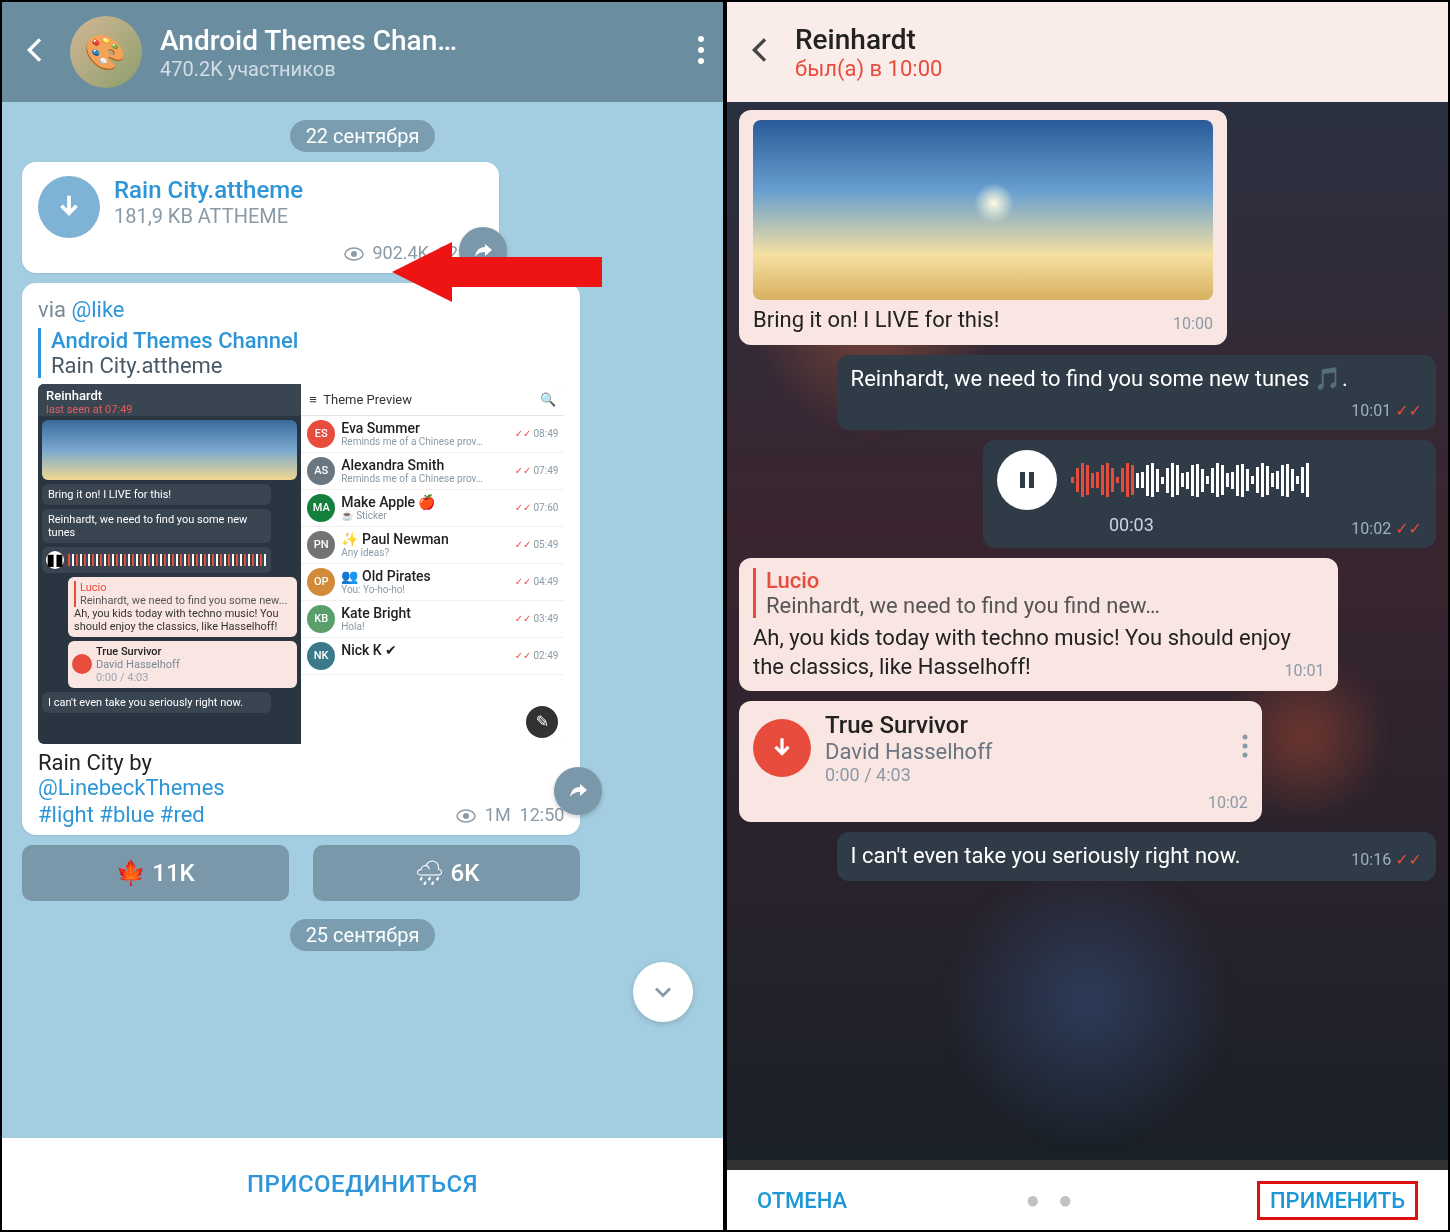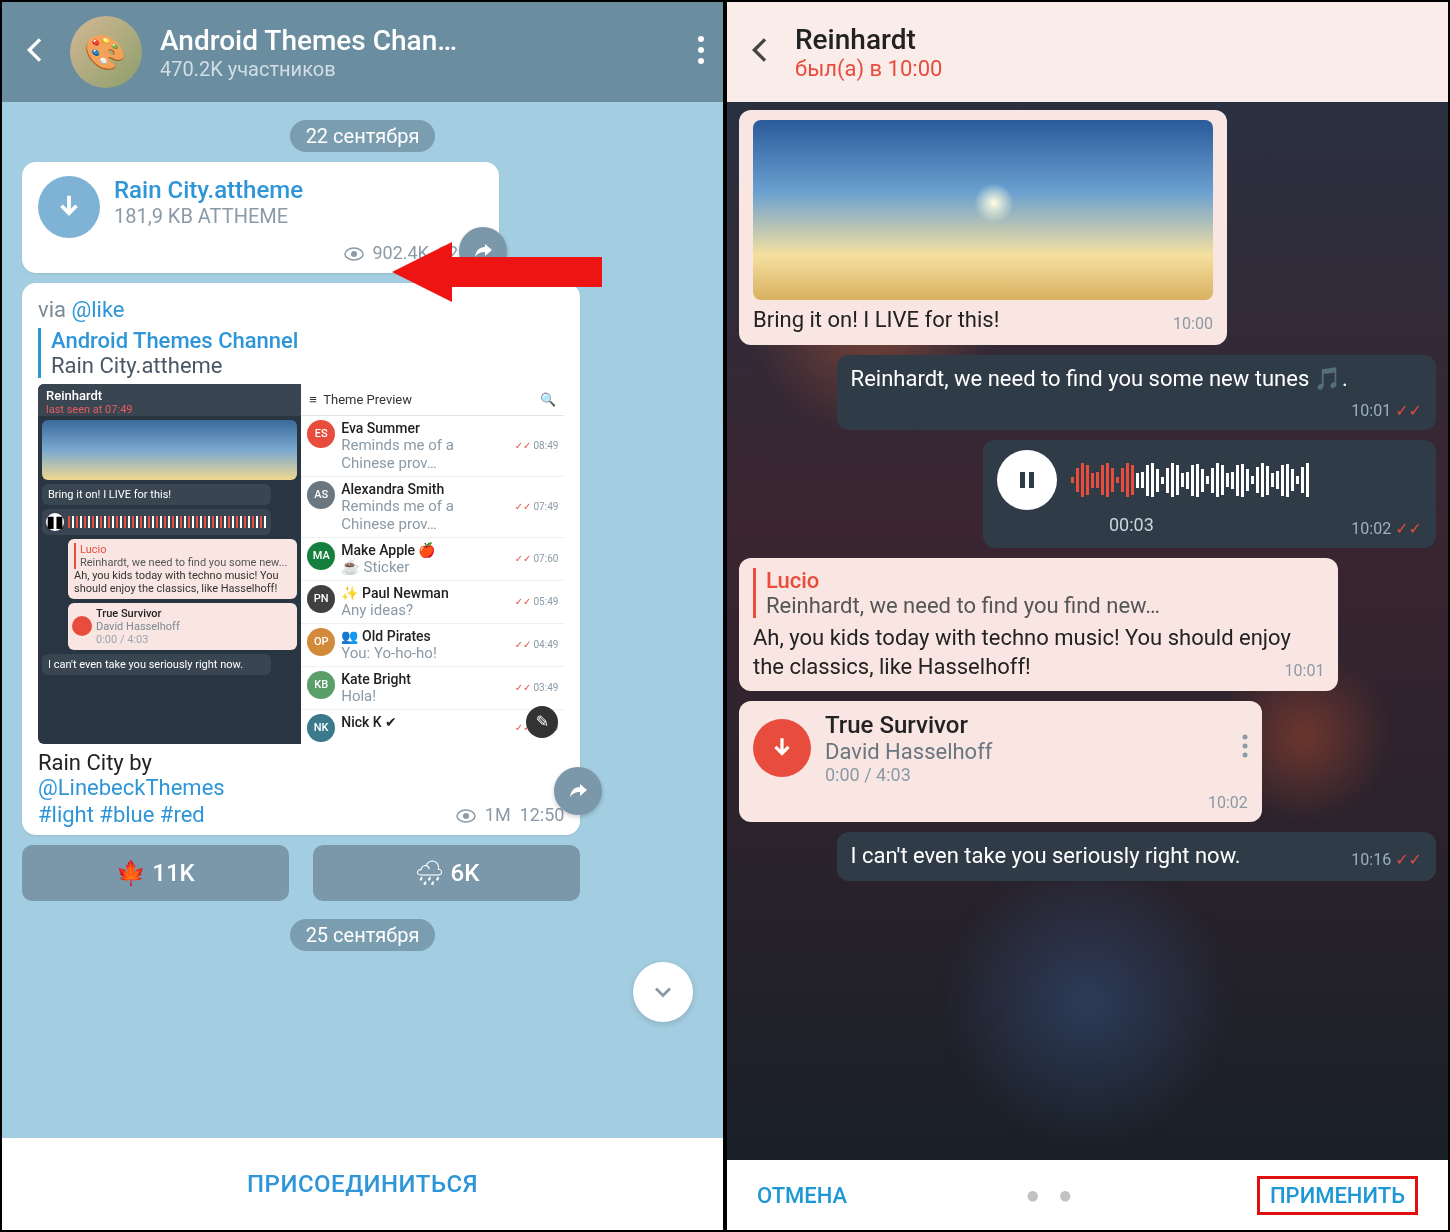--- a/index.html
+++ b/index.html
@@ -43,21 +43,21 @@
 .pv-audio{background:#3a4552;margin:4px 30px 4px 4px;border-radius:6px;padding:4px;display:flex;align-items:center;gap:4px;}
 .pv-play{width:18px;height:18px;border-radius:50%;background:#fff;display:flex;align-items:center;justify-content:center;}
 .pv-file{background:#f9e6e2;margin:4px 4px 4px 30px;border-radius:6px;padding:4px;display:flex;gap:4px;align-items:center;}
 .pv-file .dl{width:20px;height:20px;border-radius:50%;background:#e84c3d;}
 .pv-right{flex:1;background:#fff;}
 .pv-right-hdr{height:32px;background:#fff;border-bottom:1px solid #e4e4e4;display:flex;align-items:center;padding:0 8px;font-size:13px;color:#333;justify-content:space-between;}
 .pv-item{display:flex;gap:6px;padding:4px 6px;border-bottom:1px solid #f0f0f0;}
 .pv-av{width:28px;height:28px;border-radius:50%;display:flex;align-items:center;justify-content:center;color:#fff;font-size:11px;font-weight:500;}
 .pv-it-col{flex:1;}
 .pv-it-name{font-size:14px;color:#222;font-weight:500;}
-.pv-it-sub{font-size:15px;color:#8a9aa6;}
+.pv-it-sub{font-size:10px;color:#8a9aa6;}
 .pv-it-time{font-size:10px;color:#8a9aa6;display:flex;align-items:center;gap:2px;}
 .pv-fab{position:absolute;width:32px;height:32px;border-radius:50%;background:#333;right:6px;bottom:6px;display:flex;align-items:center;justify-content:center;color:#fff;}
 .cap-line{font-size:22px;color:#222;}
 .cap-link{color:#2e96d8;}
 .react-row{display:flex;gap:24px;margin-top:8px;}
 .react-btn{flex:1;background:#7b98aa;color:#fff;border-radius:10px;text-align:center;padding:14px 0;font-size:24px;font-weight:500;}
 .scroll-fab{position:absolute;right:30px;bottom:120px;width:60px;height:60px;border-radius:50%;background:#fff;box-shadow:0 2px 6px rgba(0,0,0,.15);display:flex;align-items:center;justify-content:center;color:#8a9aa6;}
 .left-footer{position:absolute;bottom:0;left:0;right:0;height:92px;background:#fff;display:flex;align-items:center;justify-content:center;color:#2e96d8;font-size:24px;font-weight:500;letter-spacing:.5px;}
 .arrow-annot{position:absolute;left:390px;top:130px;z-index:5;}
 .arrow-annot svg{width:220px;height:80px;}
@@ -88,21 +88,21 @@
 .audio-time{font-size:18px;color:#c8d4de;margin-top:4px;margin-left:112px;}
 .reply-head{border-left:3px solid #e84c3d;padding-left:10px;margin-bottom:6px;}
 .reply-head .rname{color:#e84c3d;font-size:22px;font-weight:500;}
 .reply-head .rtext{color:#555;font-size:22px;white-space:nowrap;overflow:hidden;text-overflow:ellipsis;}
 .song-row{display:flex;gap:14px;align-items:center;}
 .song-dl{width:58px;height:58px;border-radius:50%;background:#e84c3d;display:flex;align-items:center;justify-content:center;color:#fff;flex-shrink:0;}
 .song-meta .sname{font-size:24px;font-weight:500;color:#222;}
 .song-meta .sart{font-size:22px;color:#6a7680;}
 .song-meta .spos{font-size:18px;color:#8a9aa6;}
 .song-more{margin-left:auto;color:#8a9aa6;}
-.right-footer{position:absolute;bottom:0;left:0;right:0;height:70px;background:#fff;display:flex;align-items:center;padding:0 30px;font-size:22px;font-weight:500;}
+.right-footer{position:absolute;bottom:0;left:0;right:0;height:60px;background:#fff;display:flex;align-items:center;padding:0 30px;font-size:22px;font-weight:500;}
 .cancel-btn{color:#1e98d5;}
 .dots{flex:1;text-align:center;color:#c2c2c2;font-size:24px;letter-spacing:6px;}
 .apply-btn{color:#1e98d5;border:3px solid #e01010;padding:4px 10px;}
 </style>
 </head>
 <body>
 
 <div class="pane left">
  <div class="hdr">
   <span class="back-icon">
@@ -169,20 +169,21 @@
    </div>
 
    <div class="preview-img">
     <div class="pv-left">
      <div class="pv-left-hdr">
       <div class="pv-name">Reinhardt</div>
       <div class="pv-status">last seen at 07:49</div>
      </div>
      <div class="pv-sky"></div>
      <div class="pv-msg">Bring it on! I LIVE for this!</div>
+     <div class="pv-msg">Reinhardt, we need to find you some new tunes</div>
      <div class="pv-audio">
               <div class="pv-play">▮▮</div>
               <div style="flex:1;height:12px;background:repeating-linear-gradient(90deg,#e84c3d 0 2px,transparent 2px 4px,#fff 4px 6px,transparent 6px 8px);"></div>
             </div>
      <div class="pv-msg in">
        <div style="border-left:2px solid #e84c3d;padding-left:4px;">
          <span style="color:#e84c3d;">Lucio</span><br>
          <span style="color:#555;">Reinhardt, we need to find you some new...</span>
        </div>
        <span>Ah, you kids today with techno music! You should enjoy the classics, like Hasselhoff!</span>
@@ -221,21 +222,21 @@
               </div>
               <div class="pv-item">
                 <div class="pv-av" style="background:#15803d">MA</div>
                 <div class="pv-it-col">
                   <div class="pv-it-name">Make Apple 🍎</div>
                   <div class="pv-it-sub">☕ Sticker</div>
                 </div>
                 <div class="pv-it-time"><span style="color:#e84c3d">✓✓</span> 07:60</div>
               </div>
               <div class="pv-item">
-                <div class="pv-av" style="background:#404040">PN</div>
+                <div class="pv-av" style="background:#737373">PN</div>
                 <div class="pv-it-col">
                   <div class="pv-it-name">✨ Paul Newman</div>
                   <div class="pv-it-sub">Any ideas?</div>
                 </div>
                 <div class="pv-it-time"><span style="color:#e84c3d">✓✓</span> 05:49</div>
               </div>
               <div class="pv-item">
                 <div class="pv-av" style="background:#d38a3a">OP</div>
                 <div class="pv-it-col">
                   <div class="pv-it-name">👥 Old Pirates</div>

